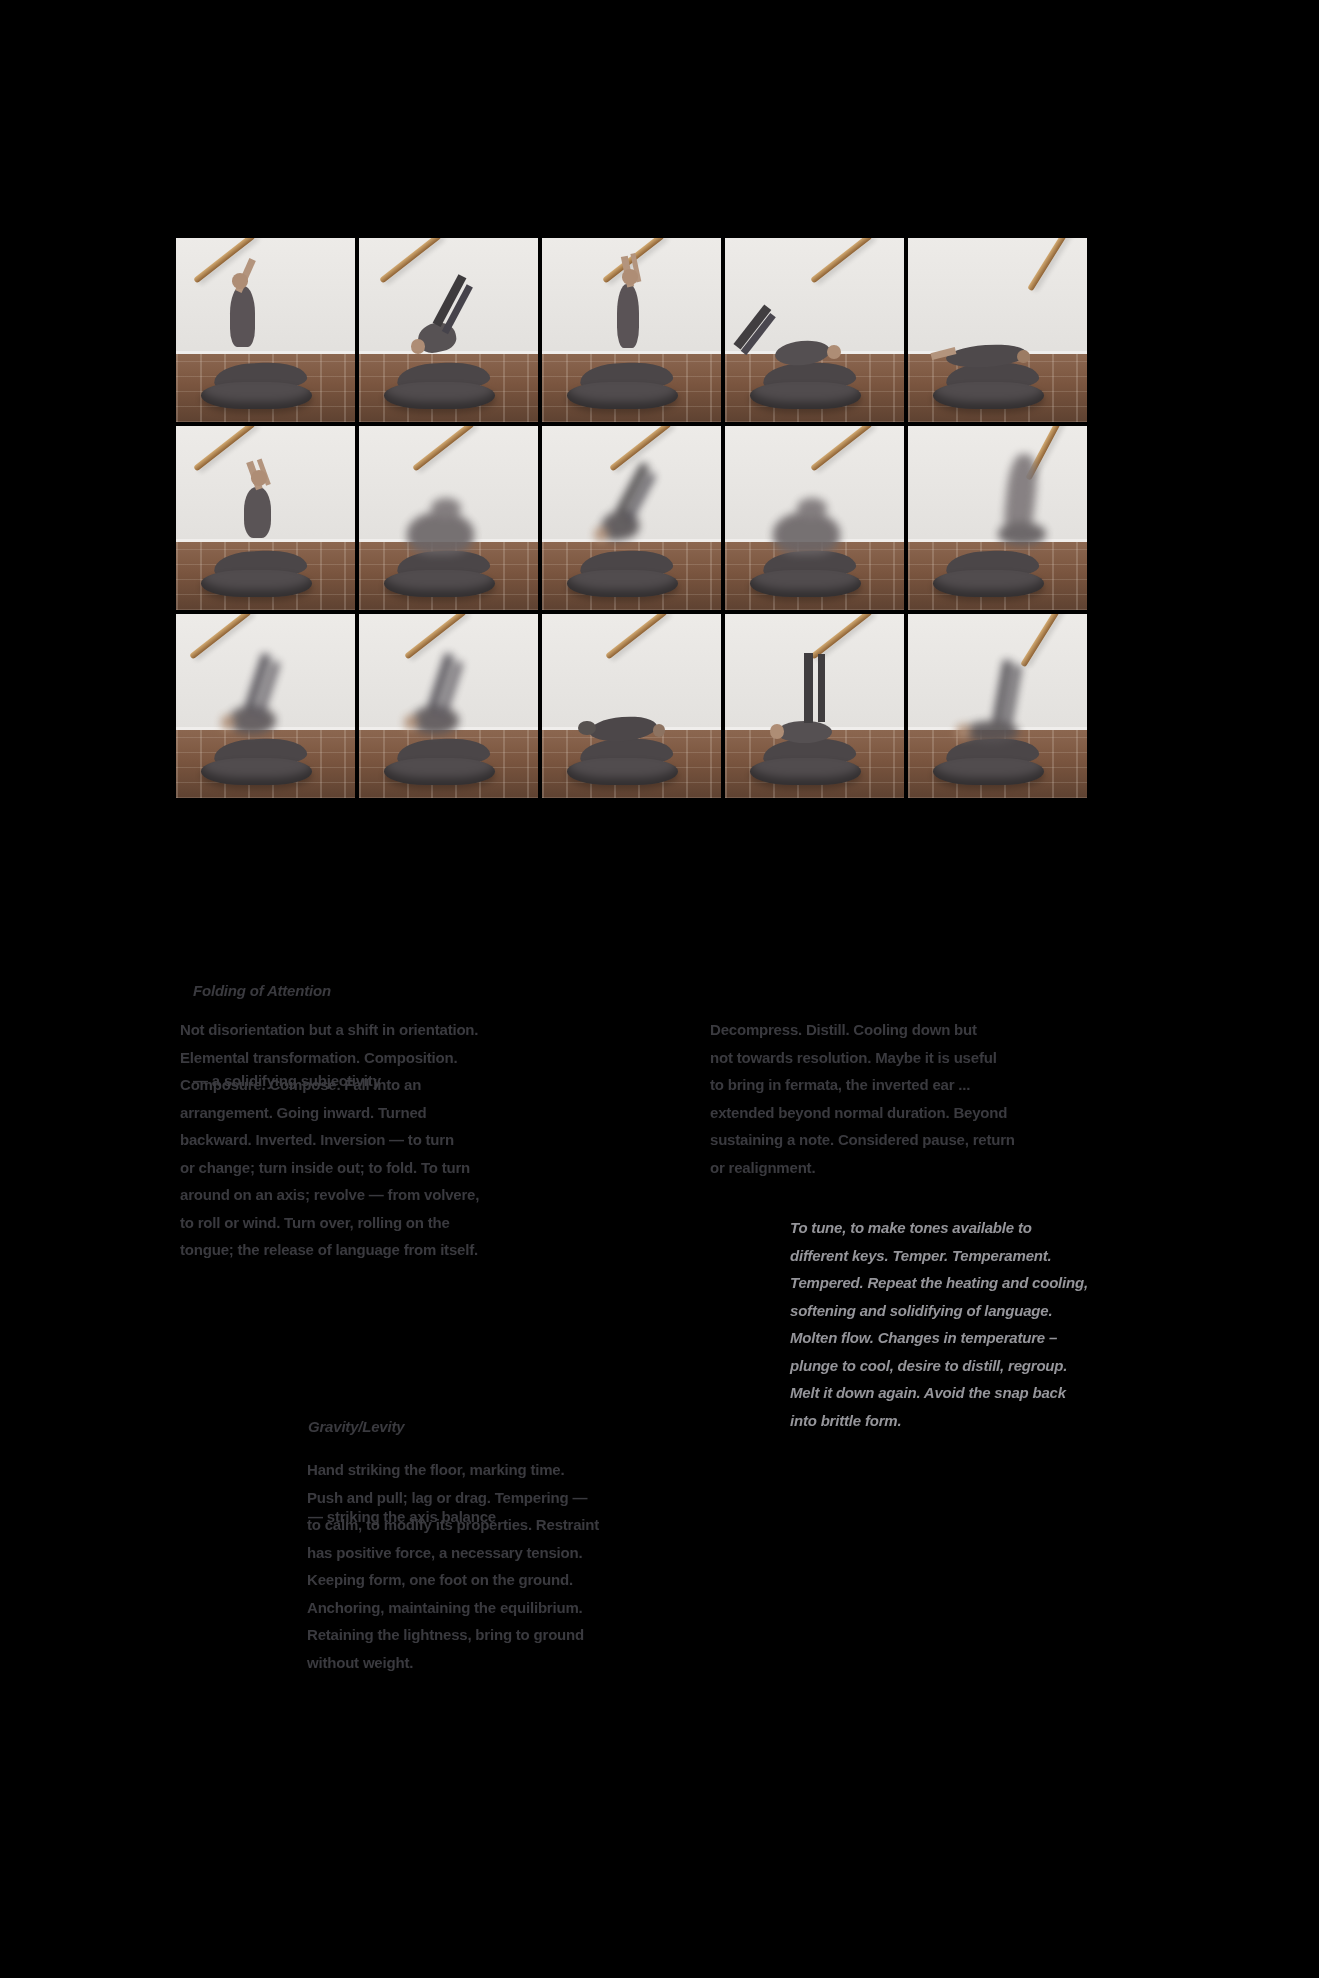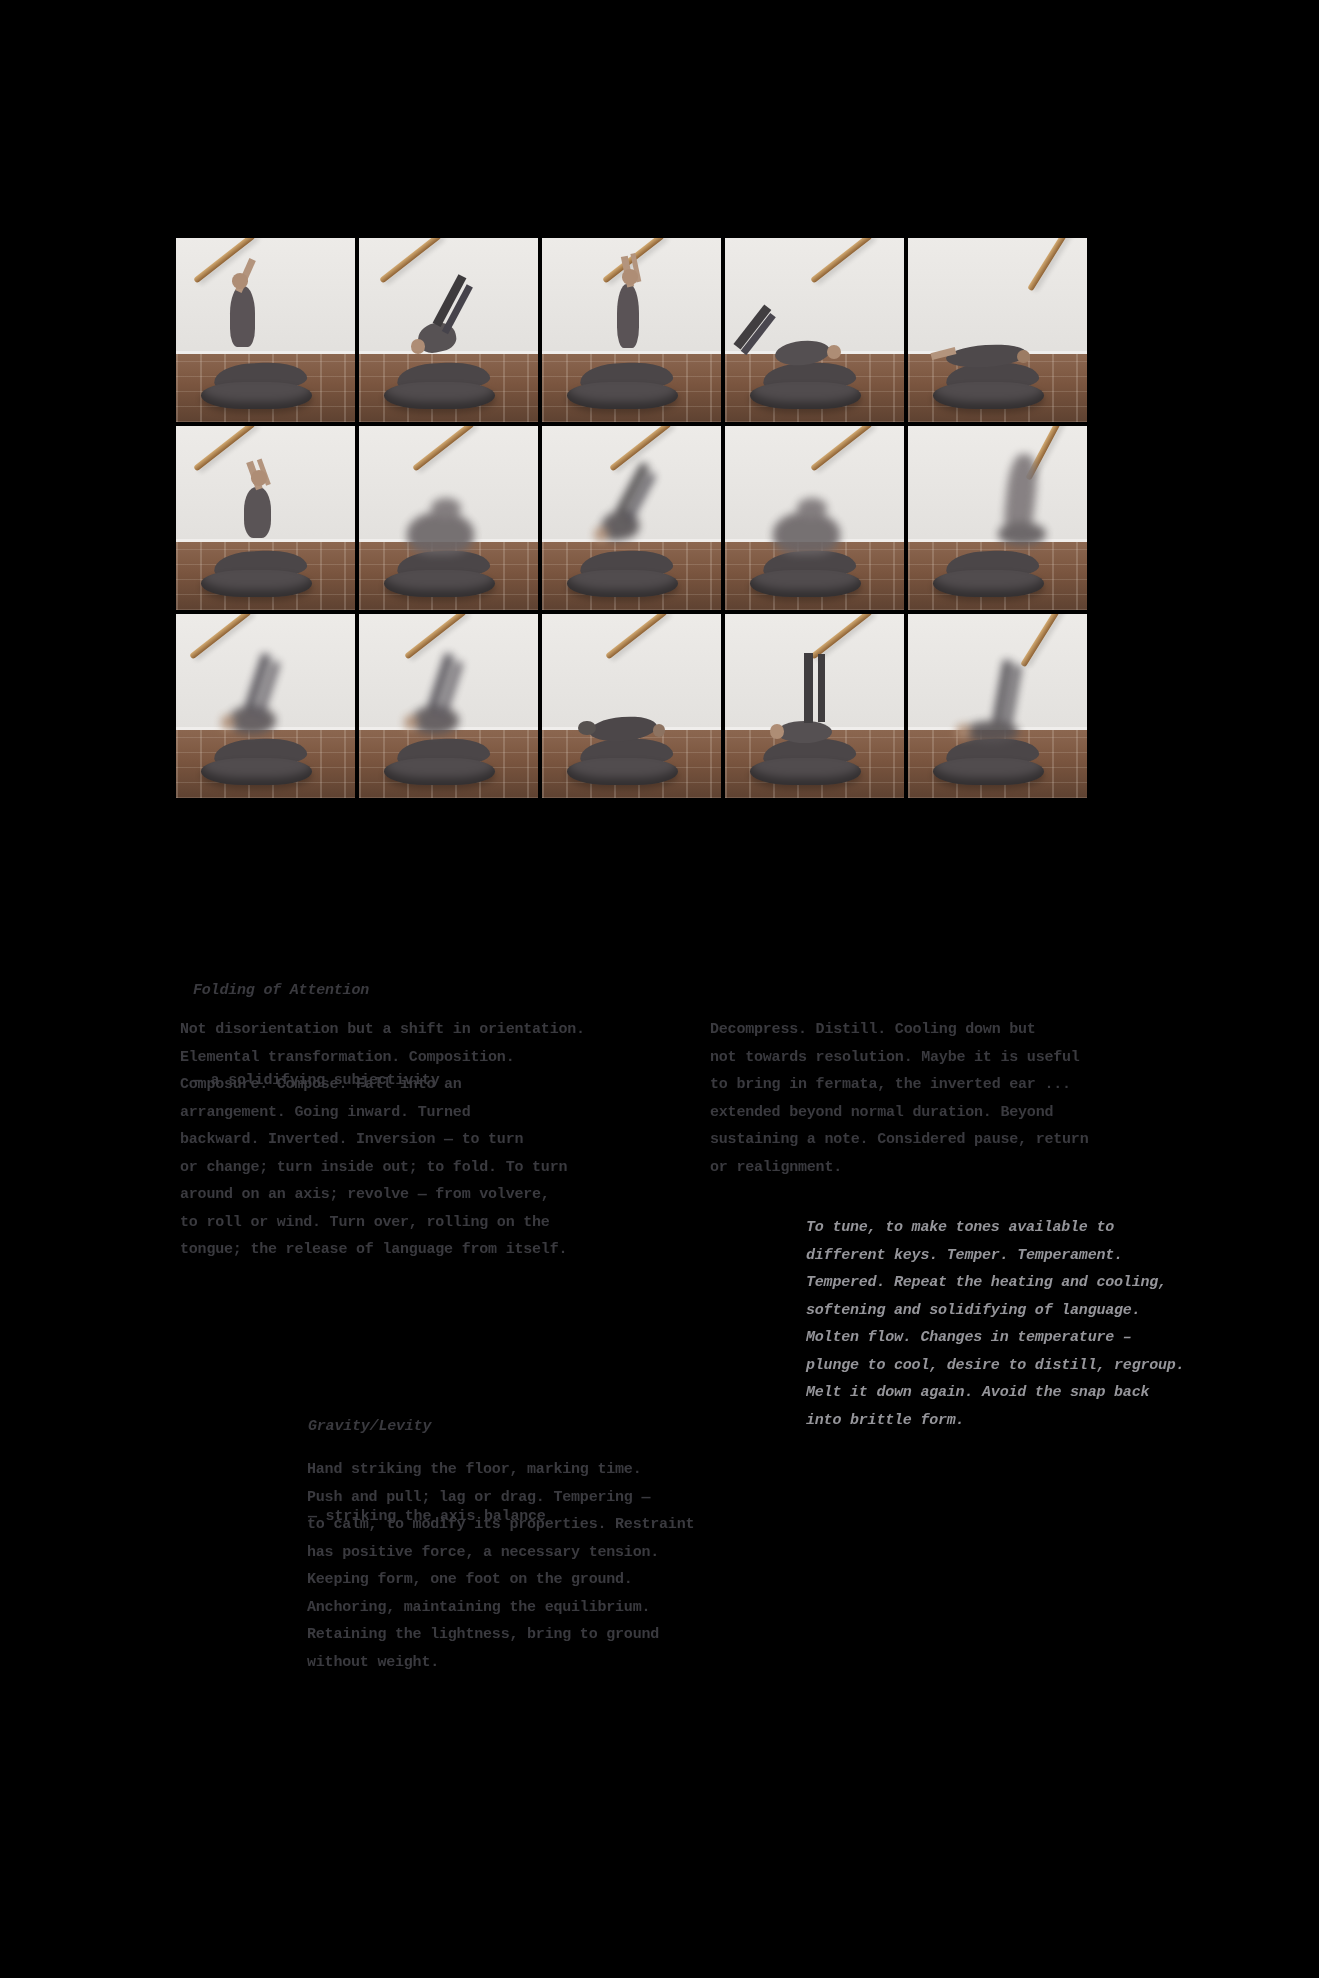--- a/index.html
+++ b/index.html
@@ -1,17 +1,17 @@
 <!DOCTYPE html>
 <html><head>
 <meta charset="utf-8">
 <style>
   html,body{margin:0;padding:0;background:#000;}
   .page{position:relative;width:1319px;height:1740px;background:#000;overflow:hidden;
-        font-family:Liberation Mono, monospace;}
+        font-family:Liberation Sans, sans-serif;}
 
   
   .grid{position:absolute;left:176px;top:238px;width:911px;
         display:grid;grid-template-columns:repeat(5,179px);grid-auto-rows:184px;gap:4px;}
   .cell{position:relative;margin:0;overflow:hidden;
         background:linear-gradient(180deg,#edebe8 0%,#e3e1de 60%,#d9d7d4 100%);}
   .rail{position:absolute;top:9%;left:var(--rx,20%);width:42%;height:6px;border-radius:3px;
         background:linear-gradient(180deg,#d2aa72,#8d6134);
         transform:rotate(var(--ra,-38deg));box-shadow:2px 4px 5px rgba(0,0,0,.14);}
   .floor{position:absolute;left:0;right:0;bottom:0;height:37%;
@@ -84,21 +84,21 @@
   .heading{line-height:30px;}
   .heading .line1{font-style:italic;display:block;}
   .heading .line2{display:block;}
   .muted{color:#95959a;font-style:italic;}
 
   .h1{left:193px;top:916px;}
   .h2{left:708px;top:916px;}
   .h3{left:308px;top:1352px;}
   .p1{left:180px;top:1016px;}
   .p2{left:710px;top:1016px;}
-  .n1{left:790px;top:1214px;margin-left:16px;}
+  .n1{left:790px;top:1214px;}
   .p3{left:307px;top:1456px;}
   .n2{left:707px;top:1534px;}
 </style>
 </head>
 <body>
 
 <div class="page">
 
   <div class="grid">
       <figure class="cell" data-pose="stand-reach" aria-label="performer standing at wall beside cushion stack, arm raised toward handrail" style="--rx: 6%; --ra: -38deg;">

